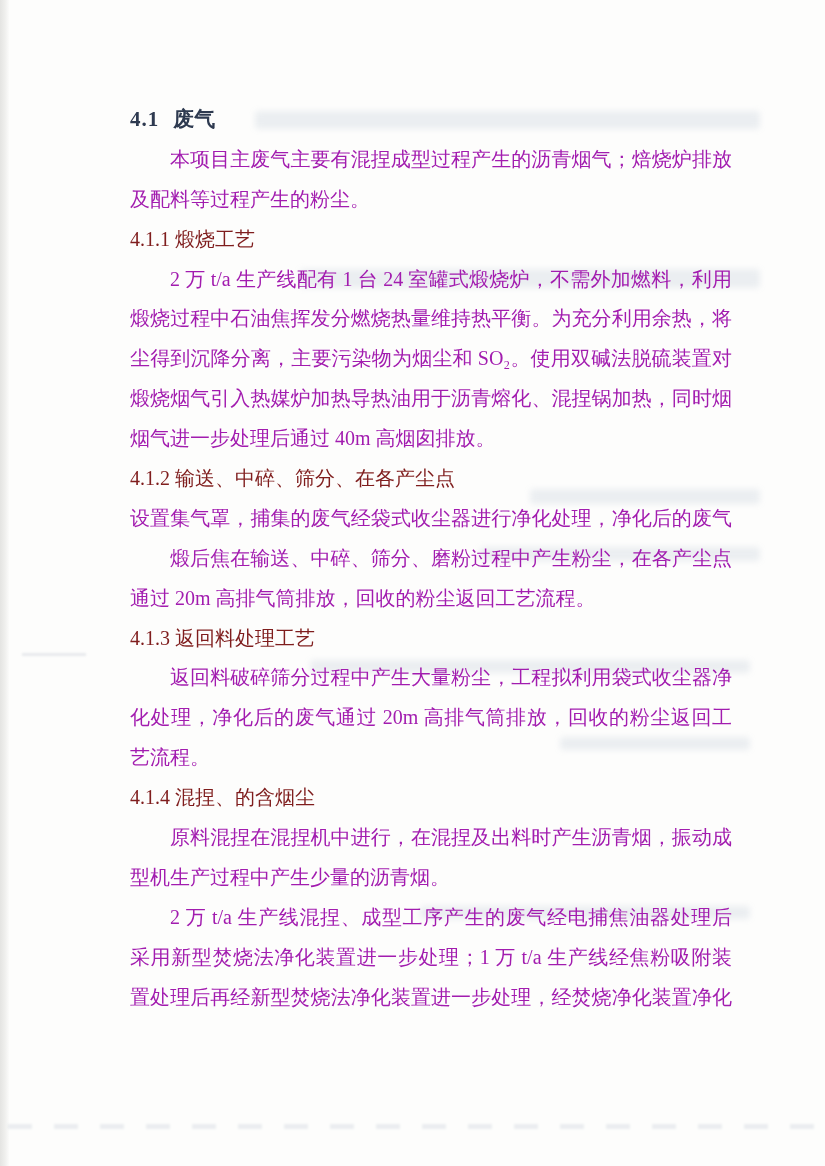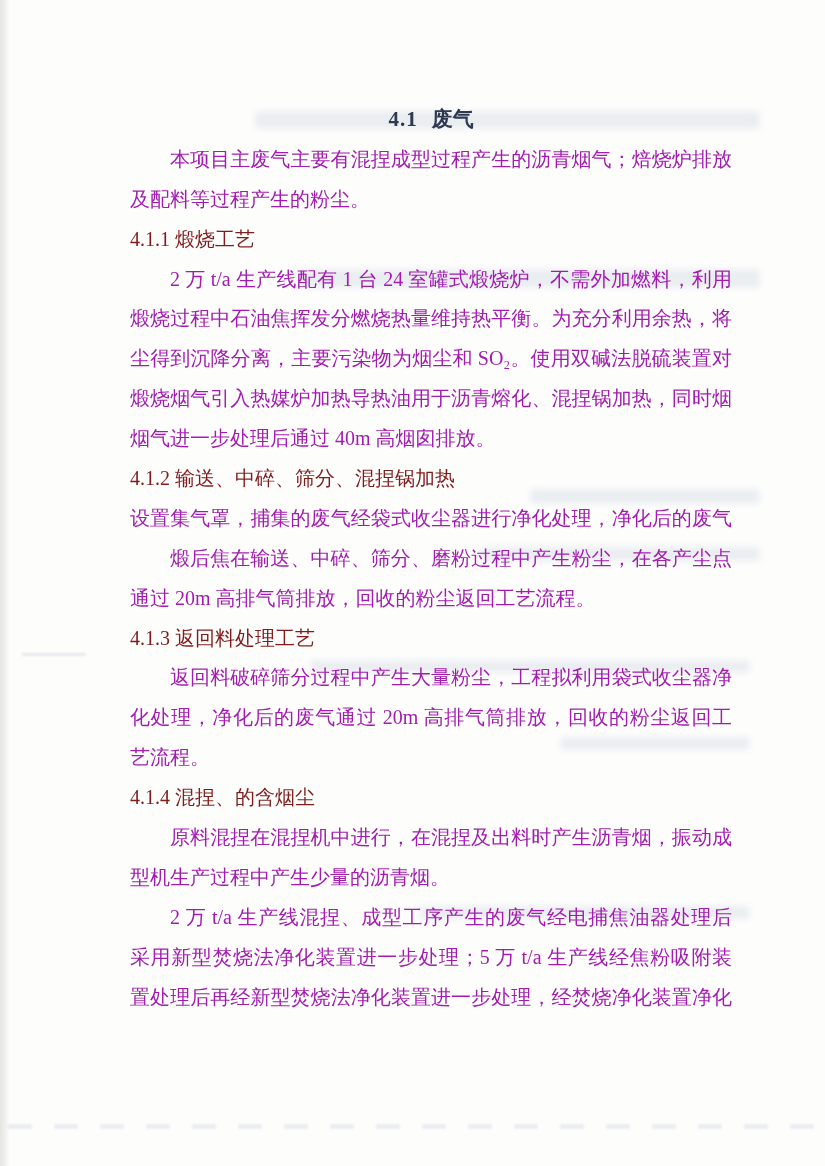--- a/index.html
+++ b/index.html
@@ -43,21 +43,20 @@
   .body.fill {
     text-align: justify;
     text-align-last: justify;
     text-justify: inter-ideograph;
   }
   .body.indent { text-indent: 2em; }
   .heading1 {
     font-weight: bold;
     font-size: 21px;
     color: #2e3a50;
-    text-align: center;
   }
   .heading1 .hnum { margin-right: 14px; letter-spacing: 1px; }
   .heading2 {
     font-size: 20px;
     color: #7f1d1d;
   }
   
   .ghost {
     position: absolute;
     background: rgba(110, 132, 168, 0.12);
@@ -103,28 +102,28 @@
   <div class="content">
       <div class="line heading1"><span class="hnum">4.1</span><span class="htitle">废气</span></div>
       <div class="line body fill indent">本项目主废气主要有混捏成型过程产生的沥青烟气；焙烧炉排放</div>
       <div class="line body">及配料等过程产生的粉尘。</div>
       <div class="line heading2">4.1.1 煅烧工艺</div>
       <div class="line body fill indent">2 万 t/a 生产线配有 1 台 24 室罐式煅烧炉，不需外加燃料，利用</div>
       <div class="line body fill">煅烧过程中石油焦挥发分燃烧热量维持热平衡。为充分利用余热，将</div>
       <div class="line body fill">尘得到沉降分离，主要污染物为烟尘和 SO₂。使用双碱法脱硫装置对</div>
       <div class="line body fill">煅烧烟气引入热媒炉加热导热油用于沥青熔化、混捏锅加热，同时烟</div>
       <div class="line body">烟气进一步处理后通过 40m 高烟囱排放。</div>
-      <div class="line heading2">4.1.2 输送、中碎、筛分、混捏锅加热</div>
+      <div class="line heading2">4.1.2 输送、中碎、筛分、在各产尘点</div>
       <div class="line body fill">设置集气罩，捕集的废气经袋式收尘器进行净化处理，净化后的废气</div>
       <div class="line body fill indent">煅后焦在输送、中碎、筛分、磨粉过程中产生粉尘，在各产尘点</div>
       <div class="line body">通过 20m 高排气筒排放，回收的粉尘返回工艺流程。</div>
       <div class="line heading2">4.1.3 返回料处理工艺</div>
       <div class="line body fill indent">返回料破碎筛分过程中产生大量粉尘，工程拟利用袋式收尘器净</div>
       <div class="line body fill">化处理，净化后的废气通过 20m 高排气筒排放，回收的粉尘返回工</div>
       <div class="line body">艺流程。</div>
       <div class="line heading2">4.1.4 混捏、的含烟尘</div>
       <div class="line body fill indent">原料混捏在混捏机中进行，在混捏及出料时产生沥青烟，振动成</div>
       <div class="line body">型机生产过程中产生少量的沥青烟。</div>
       <div class="line body fill indent">2 万 t/a 生产线混捏、成型工序产生的废气经电捕焦油器处理后</div>
-      <div class="line body fill">采用新型焚烧法净化装置进一步处理；5 万 t/a 生产线经焦粉吸附装</div>
+      <div class="line body fill">采用新型焚烧法净化装置进一步处理；1 万 t/a 生产线经焦粉吸附装</div>
       <div class="line body fill">置处理后再经新型焚烧法净化装置进一步处理，经焚烧净化装置净化</div>
     </div>
 </div>
 
 </body></html>

